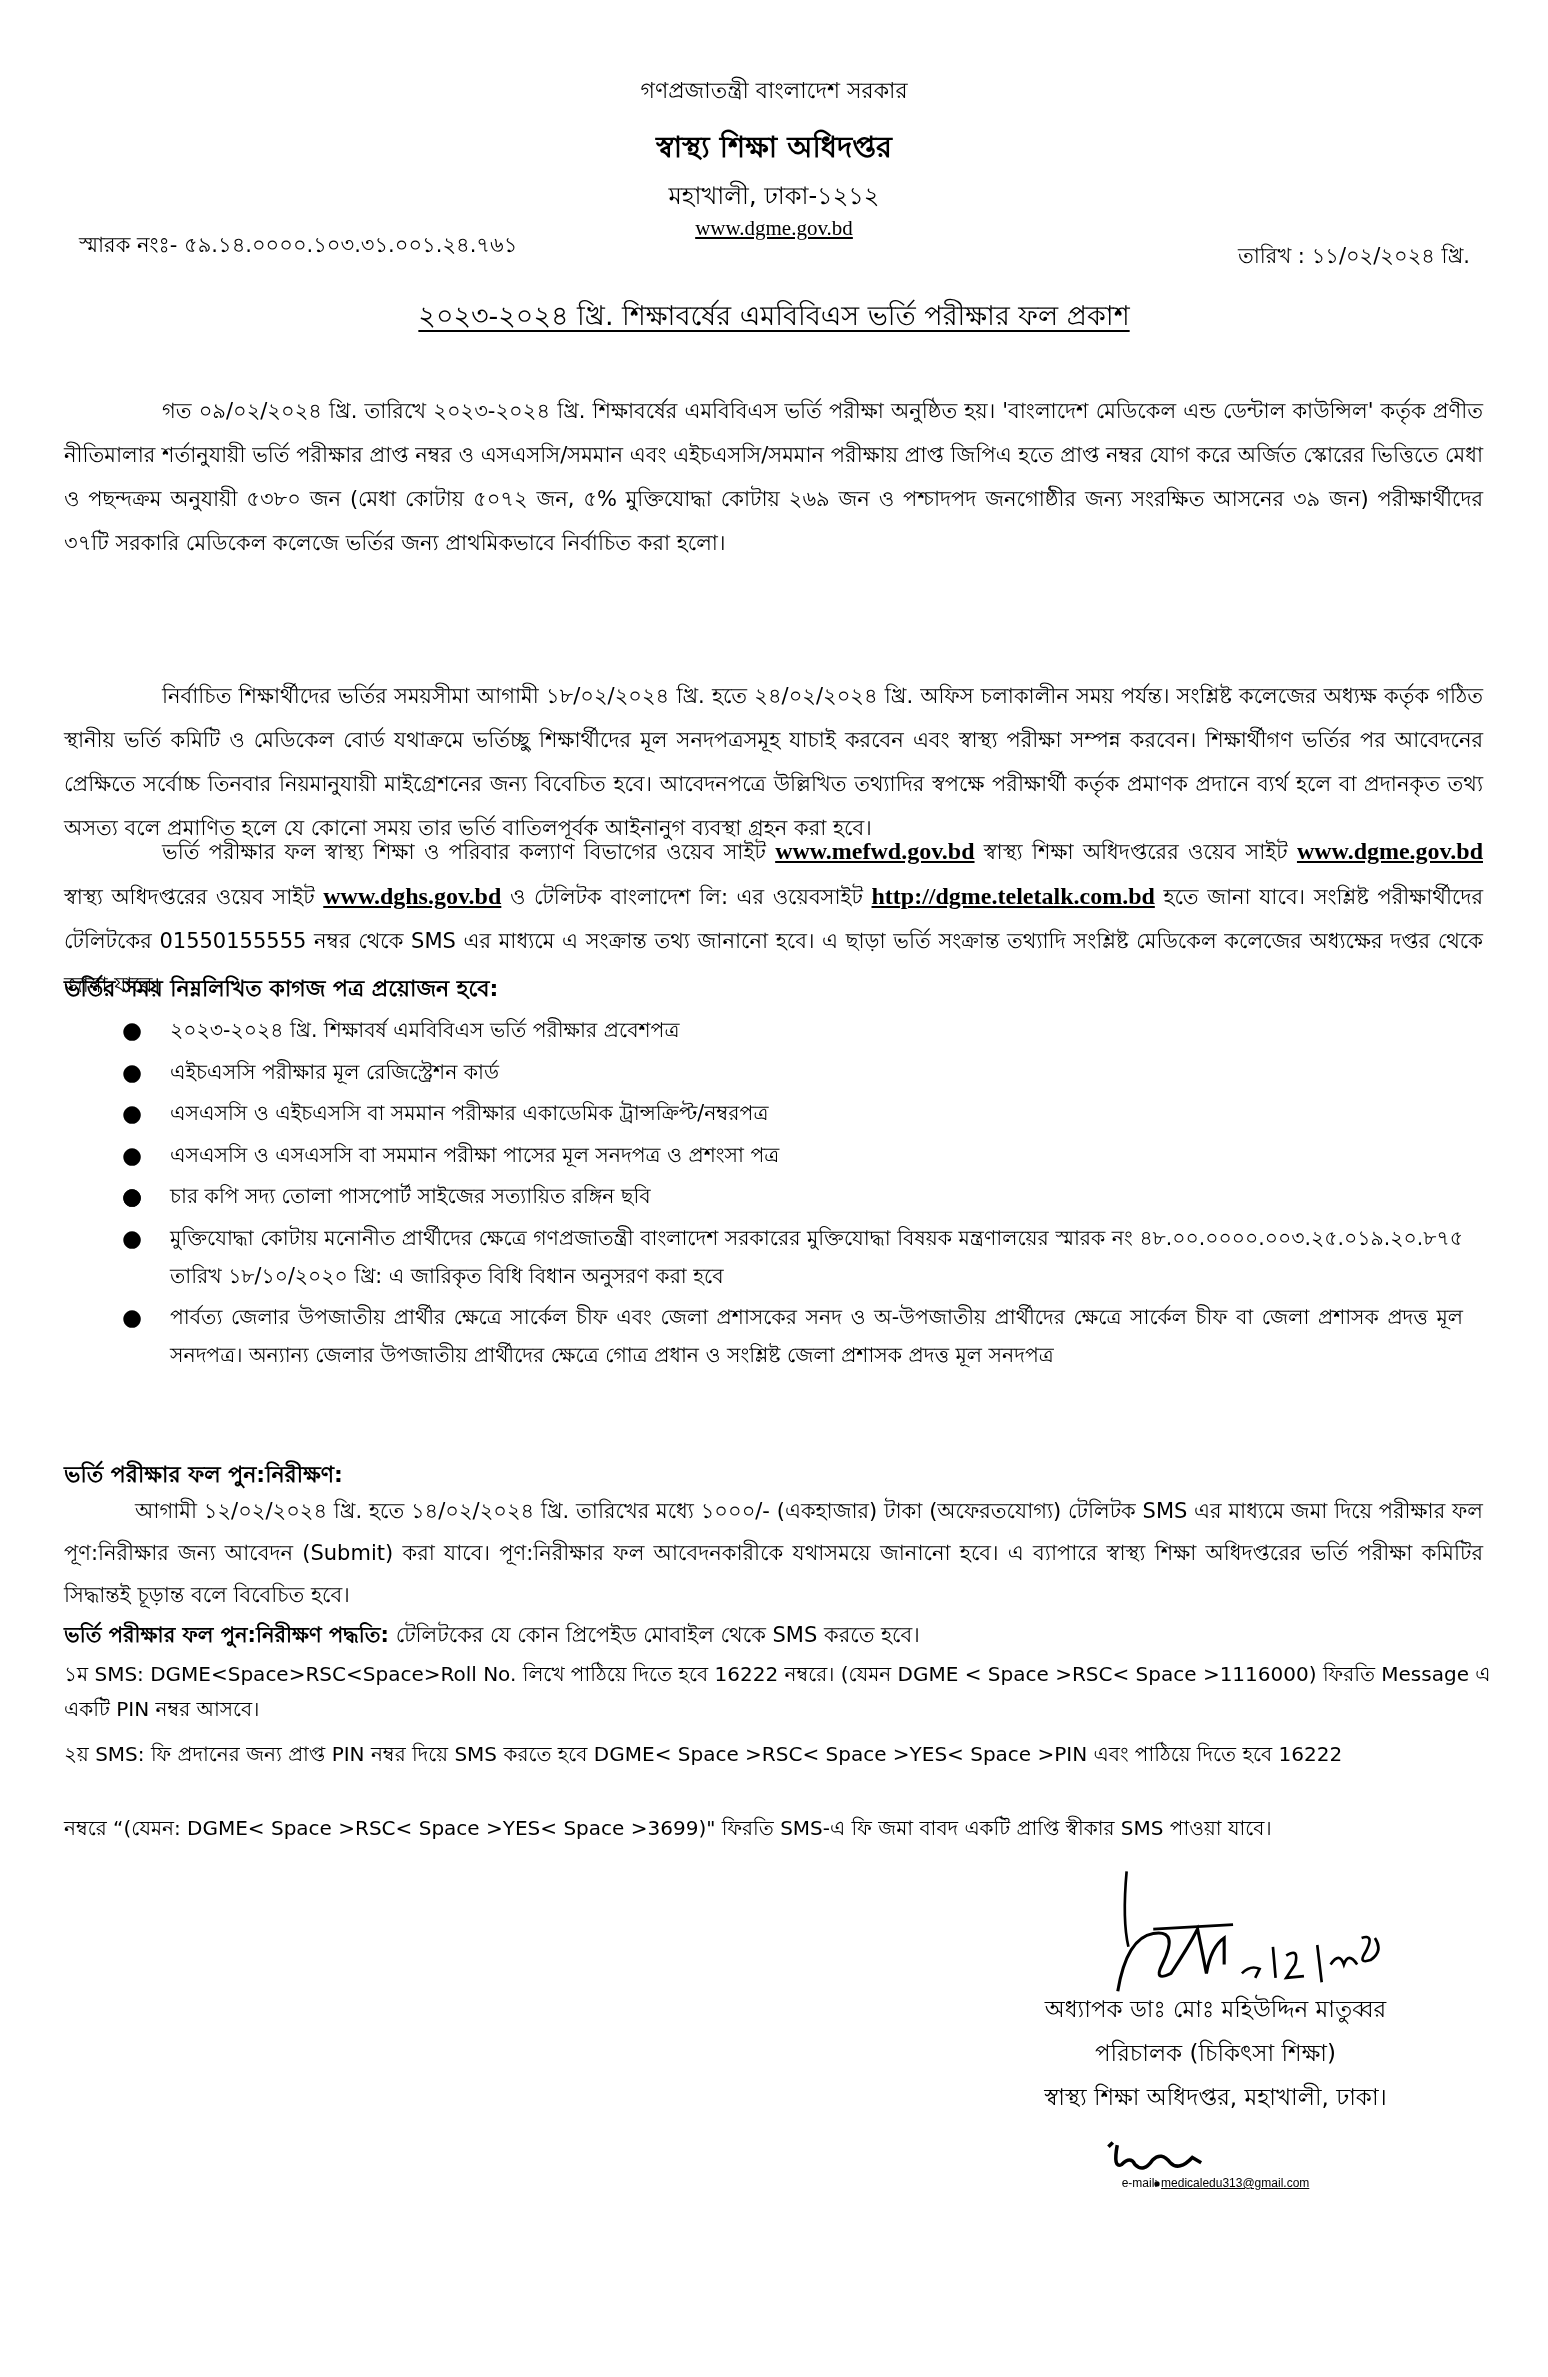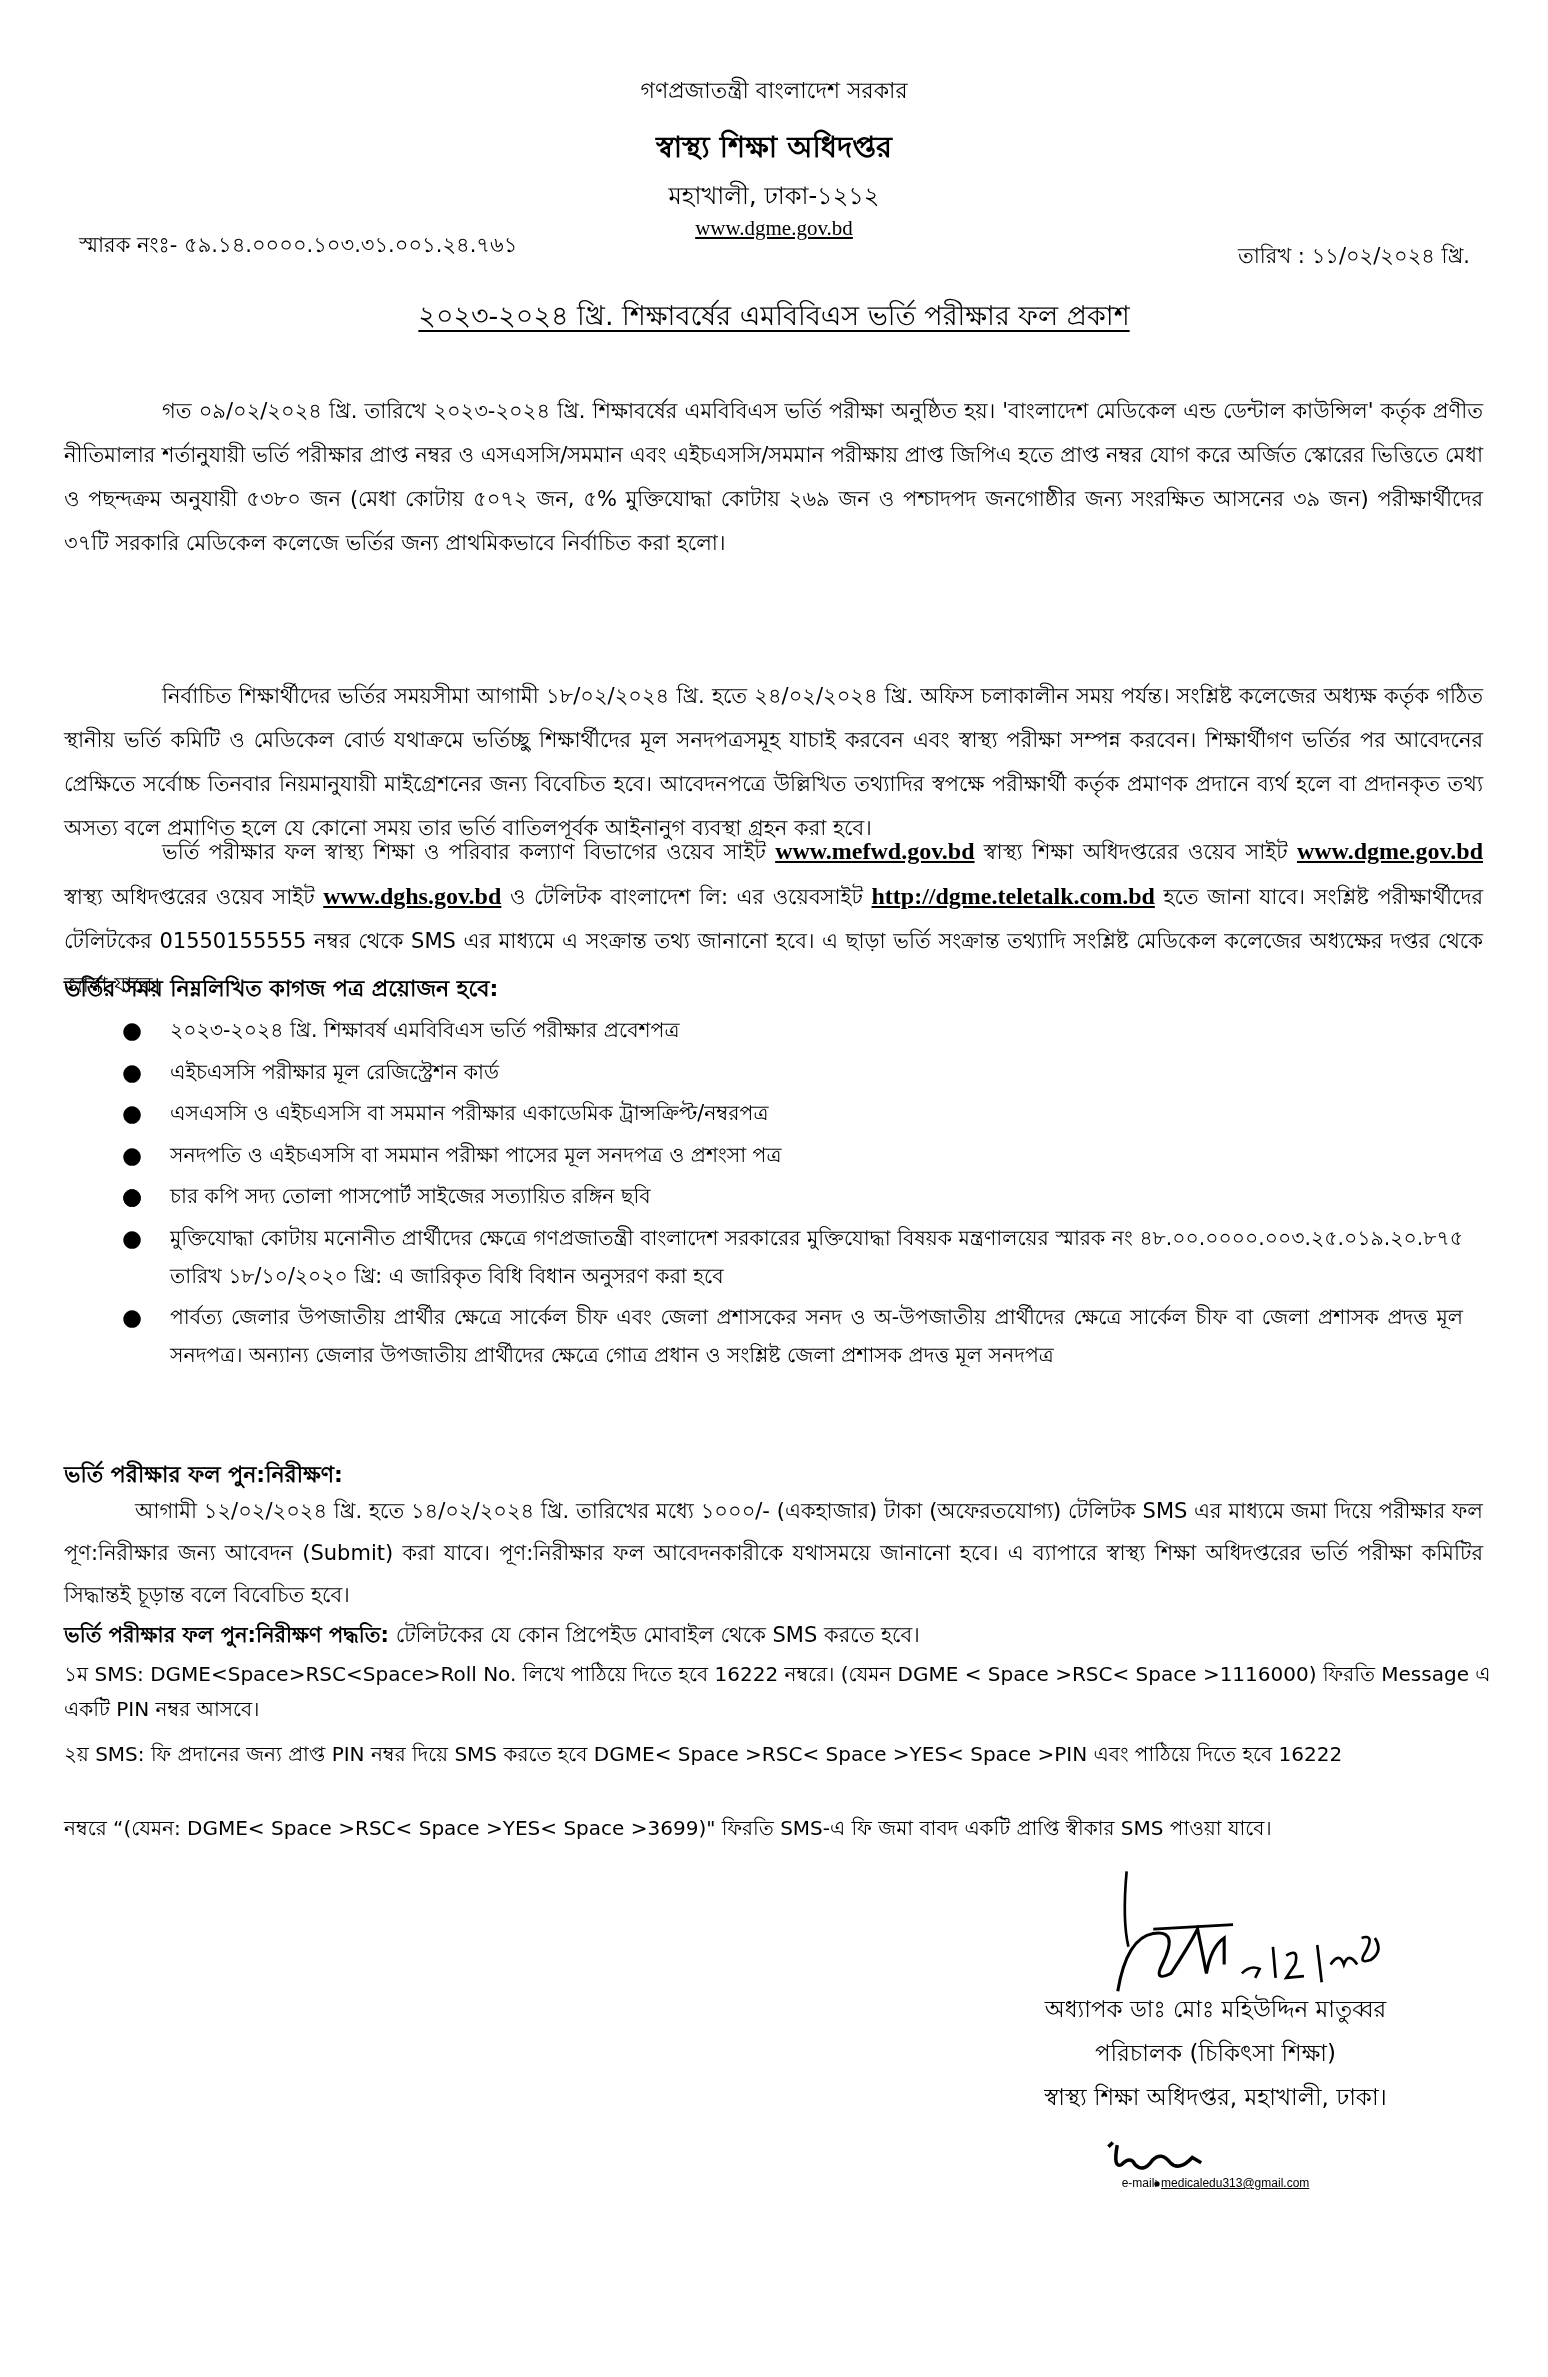--- a/index.html
+++ b/index.html
@@ -66,21 +66,21 @@
 
 <div class="abs para p1">গত ০৯/০২/২০২৪ খ্রি. তারিখে ২০২৩-২০২৪ খ্রি. শিক্ষাবর্ষের এমবিবিএস ভর্তি পরীক্ষা অনুষ্ঠিত হয়। 'বাংলাদেশ মেডিকেল এন্ড ডেন্টাল কাউন্সিল' কর্তৃক প্রণীত নীতিমালার শর্তানুযায়ী ভর্তি পরীক্ষার প্রাপ্ত নম্বর ও এসএসসি/সমমান এবং এইচএসসি/সমমান পরীক্ষায় প্রাপ্ত জিপিএ হতে প্রাপ্ত নম্বর যোগ করে অর্জিত স্কোরের ভিত্তিতে মেধা ও পছন্দক্রম অনুযায়ী ৫৩৮০ জন (মেধা কোটায় ৫০৭২ জন, ৫% মুক্তিযোদ্ধা কোটায় ২৬৯ জন ও পশ্চাদপদ জনগোষ্ঠীর জন্য সংরক্ষিত আসনের ৩৯ জন) পরীক্ষার্থীদের ৩৭টি সরকারি মেডিকেল কলেজে ভর্তির জন্য প্রাথমিকভাবে নির্বাচিত করা হলো।</div>
 <div class="abs para p2">নির্বাচিত শিক্ষার্থীদের ভর্তির সময়সীমা আগামী ১৮/০২/২০২৪ খ্রি. হতে ২৪/০২/২০২৪ খ্রি. অফিস চলাকালীন সময় পর্যন্ত। সংশ্লিষ্ট কলেজের অধ্যক্ষ কর্তৃক গঠিত স্থানীয় ভর্তি কমিটি ও মেডিকেল বোর্ড যথাক্রমে ভর্তিচ্ছু শিক্ষার্থীদের মূল সনদপত্রসমূহ যাচাই করবেন এবং স্বাস্থ্য পরীক্ষা সম্পন্ন করবেন। শিক্ষার্থীগণ ভর্তির পর আবেদনের প্রেক্ষিতে সর্বোচ্চ তিনবার নিয়মানুযায়ী মাইগ্রেশনের জন্য বিবেচিত হবে। আবেদনপত্রে উল্লিখিত তথ্যাদির স্বপক্ষে পরীক্ষার্থী কর্তৃক প্রমাণক প্রদানে ব্যর্থ হলে বা প্রদানকৃত তথ্য অসত্য বলে প্রমাণিত হলে যে কোনো সময় তার ভর্তি বাতিলপূর্বক আইনানুগ ব্যবস্থা গ্রহন করা হবে।</div>
 <div class="abs para p3"><span>ভর্তি পরীক্ষার ফল স্বাস্থ্য শিক্ষা ও পরিবার কল্যাণ বিভাগের ওয়েব সাইট </span><span class="link">www.mefwd.gov.bd</span><span> স্বাস্থ্য শিক্ষা অধিদপ্তরের ওয়েব সাইট </span><span class="link">www.dgme.gov.bd</span><span> স্বাস্থ্য অধিদপ্তরের ওয়েব সাইট </span><span class="link">www.dghs.gov.bd</span><span> ও টেলিটক বাংলাদেশ লি: এর ওয়েবসাইট </span><span class="link">http://dgme.teletalk.com.bd</span><span> হতে জানা যাবে। সংশ্লিষ্ট পরীক্ষার্থীদের টেলিটকের 01550155555 নম্বর থেকে SMS এর মাধ্যমে এ সংক্রান্ত তথ্য জানানো হবে। এ ছাড়া ভর্তি সংক্রান্ত তথ্যাদি সংশ্লিষ্ট মেডিকেল কলেজের অধ্যক্ষের দপ্তর থেকে জানা যাবে।</span></div>
 
 <div class="abs req-head">ভর্তির সময় নিম্নলিখিত কাগজ পত্র প্রয়োজন হবে:</div>
 <ul class="abs list">
   <li><span class="bullet">●</span><span>২০২৩-২০২৪ খ্রি. শিক্ষাবর্ষ এমবিবিএস ভর্তি পরীক্ষার প্রবেশপত্র</span></li>
   <li><span class="bullet">●</span><span>এইচএসসি পরীক্ষার মূল রেজিস্ট্রেশন কার্ড</span></li>
   <li><span class="bullet">●</span><span>এসএসসি ও এইচএসসি বা সমমান পরীক্ষার একাডেমিক ট্রান্সক্রিপ্ট/নম্বরপত্র</span></li>
-  <li><span class="bullet">●</span><span>সনদপতি ও এইচএসসি বা সমমান পরীক্ষা পাসের মূল সনদপত্র ও প্রশংসা পত্র</span></li>
+  <li><span class="bullet">●</span><span>এসএসসি ও এসএসসি বা সমমান পরীক্ষা পাসের মূল সনদপত্র ও প্রশংসা পত্র</span></li>
   <li><span class="bullet">●</span></li>
   <li><span class="bullet">●</span><span>চার কপি সদ্য তোলা পাসপোর্ট সাইজের সত্যায়িত রঙ্গিন ছবি</span></li>
   <li><span class="bullet">●</span><span>মুক্তিযোদ্ধা কোটায় মনোনীত প্রার্থীদের ক্ষেত্রে গণপ্রজাতন্ত্রী বাংলাদেশ সরকারের মুক্তিযোদ্ধা বিষয়ক মন্ত্রণালয়ের স্মারক নং ৪৮.০০.০০০০.০০৩.২৫.০১৯.২০.৮৭৫ তারিখ ১৮/১০/২০২০ খ্রি: এ জারিকৃত বিধি বিধান অনুসরণ করা হবে</span></li>
   <li><span class="bullet">●</span><span>পার্বত্য জেলার উপজাতীয় প্রার্থীর ক্ষেত্রে সার্কেল চীফ এবং জেলা প্রশাসকের সনদ ও অ-উপজাতীয় প্রার্থীদের ক্ষেত্রে সার্কেল চীফ বা জেলা প্রশাসক প্রদত্ত মূল সনদপত্র। অন্যান্য জেলার উপজাতীয় প্রার্থীদের ক্ষেত্রে গোত্র প্রধান ও সংশ্লিষ্ট জেলা প্রশাসক প্রদত্ত মূল সনদপত্র</span></li>
 </ul>
 
 <div class="abs rev-head">ভর্তি পরীক্ষার ফল পুন:নিরীক্ষণ:</div>
 <div class="abs para p4">আগামী ১২/০২/২০২৪ খ্রি. হতে ১৪/০২/২০২৪ খ্রি. তারিখের মধ্যে ১০০০/- (একহাজার) টাকা (অফেরতযোগ্য) টেলিটক SMS এর মাধ্যমে জমা দিয়ে পরীক্ষার ফল পূণ:নিরীক্ষার জন্য আবেদন (Submit) করা যাবে। পূণ:নিরীক্ষার ফল আবেদনকারীকে যথাসময়ে জানানো হবে। এ ব্যাপারে স্বাস্থ্য শিক্ষা অধিদপ্তরের ভর্তি পরীক্ষা কমিটির সিদ্ধান্তই চূড়ান্ত বলে বিবেচিত হবে।</div>
 
 <div class="abs method-head"><b>ভর্তি পরীক্ষার ফল পুন:নিরীক্ষণ পদ্ধতি:</b><span> টেলিটকের যে কোন প্রিপেইড মোবাইল থেকে SMS করতে হবে।</span></div>

